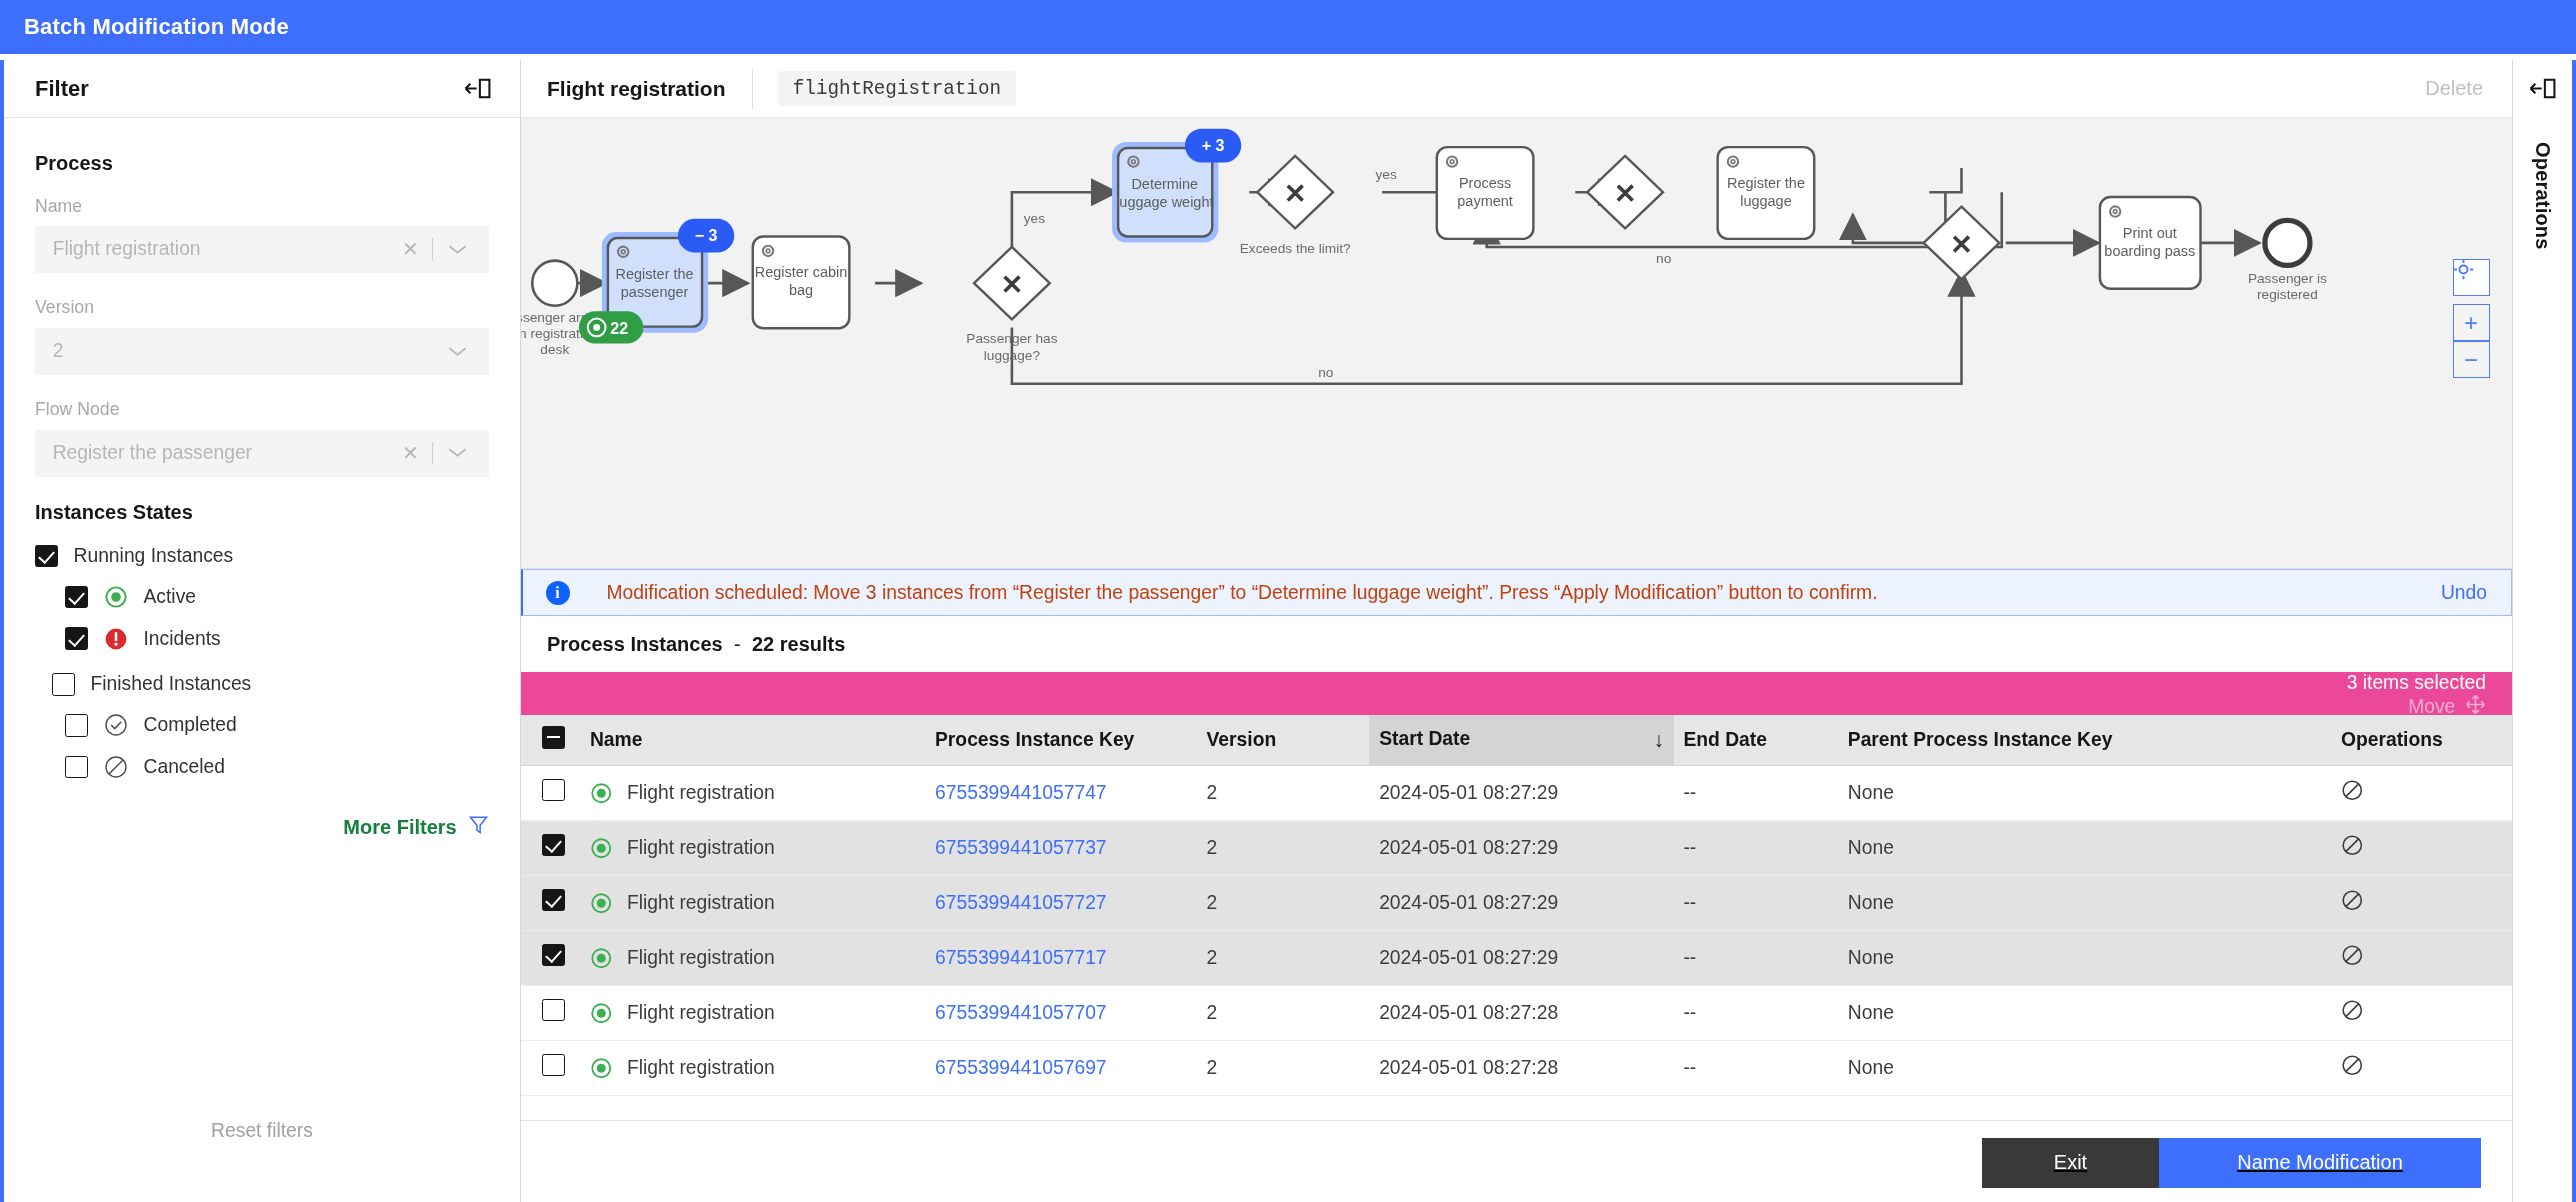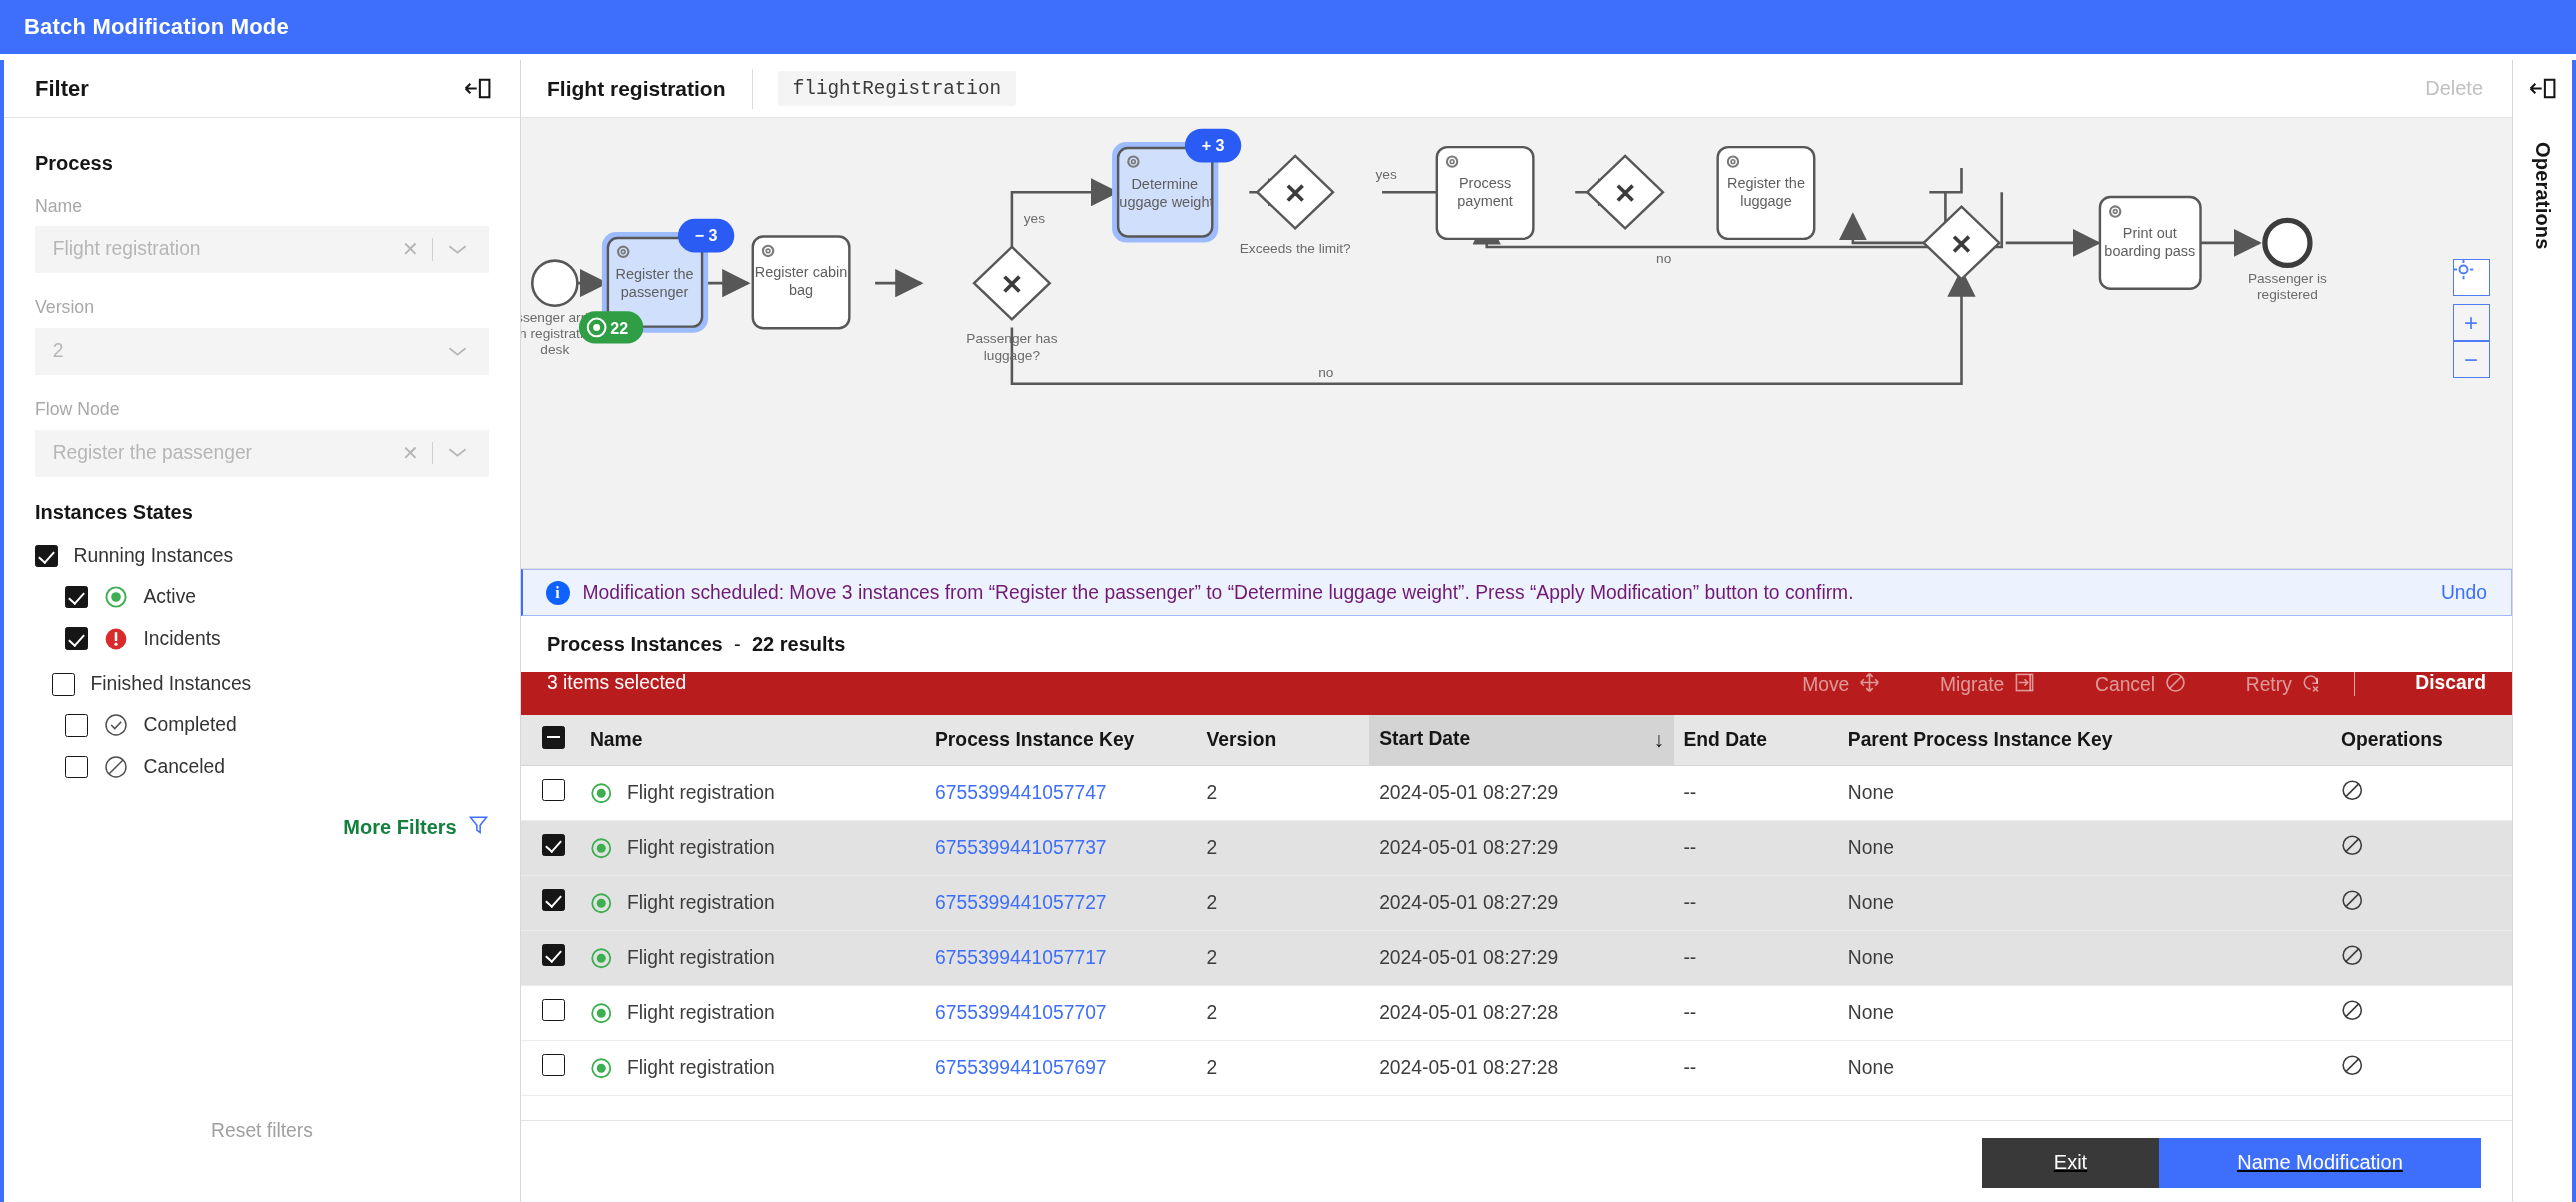--- a/index.html
+++ b/index.html
@@ -117,33 +117,33 @@
 
   
   .notify {
     margin: 0; height: 47px; background: #edf2ff; border: 0.8px solid #a3b9fb;
     border-left: 2.4px solid #3d6efc; display: flex; align-items: center;
     padding: 0 24px 0 22.5px;
   }
   .notify .ico { width: 24px; height: 24px; border-radius: 50%; background: #0f62fe;
     color: #fff; font-size: 16px; font-weight: 700; display:flex; align-items:center;
     justify-content:center; flex:none; font-family:"Liberation Serif", serif; }
-  .notify .msg { margin-left: 13px; font-size: 19.3px; color: #701a75; flex: 1; }
+  .notify .msg { margin-left: 37px; font-size: 19.3px; color: #c2410c; flex: 1; }
   .notify .undo { font-size: 19.3px; color: #3d6efc; cursor: pointer; }
 
   
   .results-bar { height: 56px; display: flex; align-items: center; padding-left: 26px; background:#fff;}
   .results-bar .t { font-size: 20px; font-weight: 700; color: #161616; }
   .results-bar .dot { font-size: 20px; color: #161616; margin: 0 11.3px; }
   .results-bar .c { font-size: 20px; font-weight: 700; color: #161616; }
 
   
   .sel-bar {
-    height: 43px; background: #b91c1c; display: flex; align-items: flex-start;
-    padding: 0 26px 0 26px; color: #fff;
+    height: 43px; background: #ec4899; display: flex; align-items: flex-end;
+    padding: 0 26px 0 26px; color: #fff; flex-direction: column;
   }
   .sel-bar .count { font-size: 19.3px; flex: 1; }
   .sel-act {
     display: flex; align-items: center; gap: 9.7px; font-size: 19.3px;
     color: rgba(255,255,255,.55); margin-left: 60px; cursor: pointer;
   }
   .sel-act.enabled { color: #ffffff; font-weight: 700; }
   .sel-sep { width:0.8px; height:24px; background: rgba(255,255,255,.6); margin-left: 32px; }
 
   

